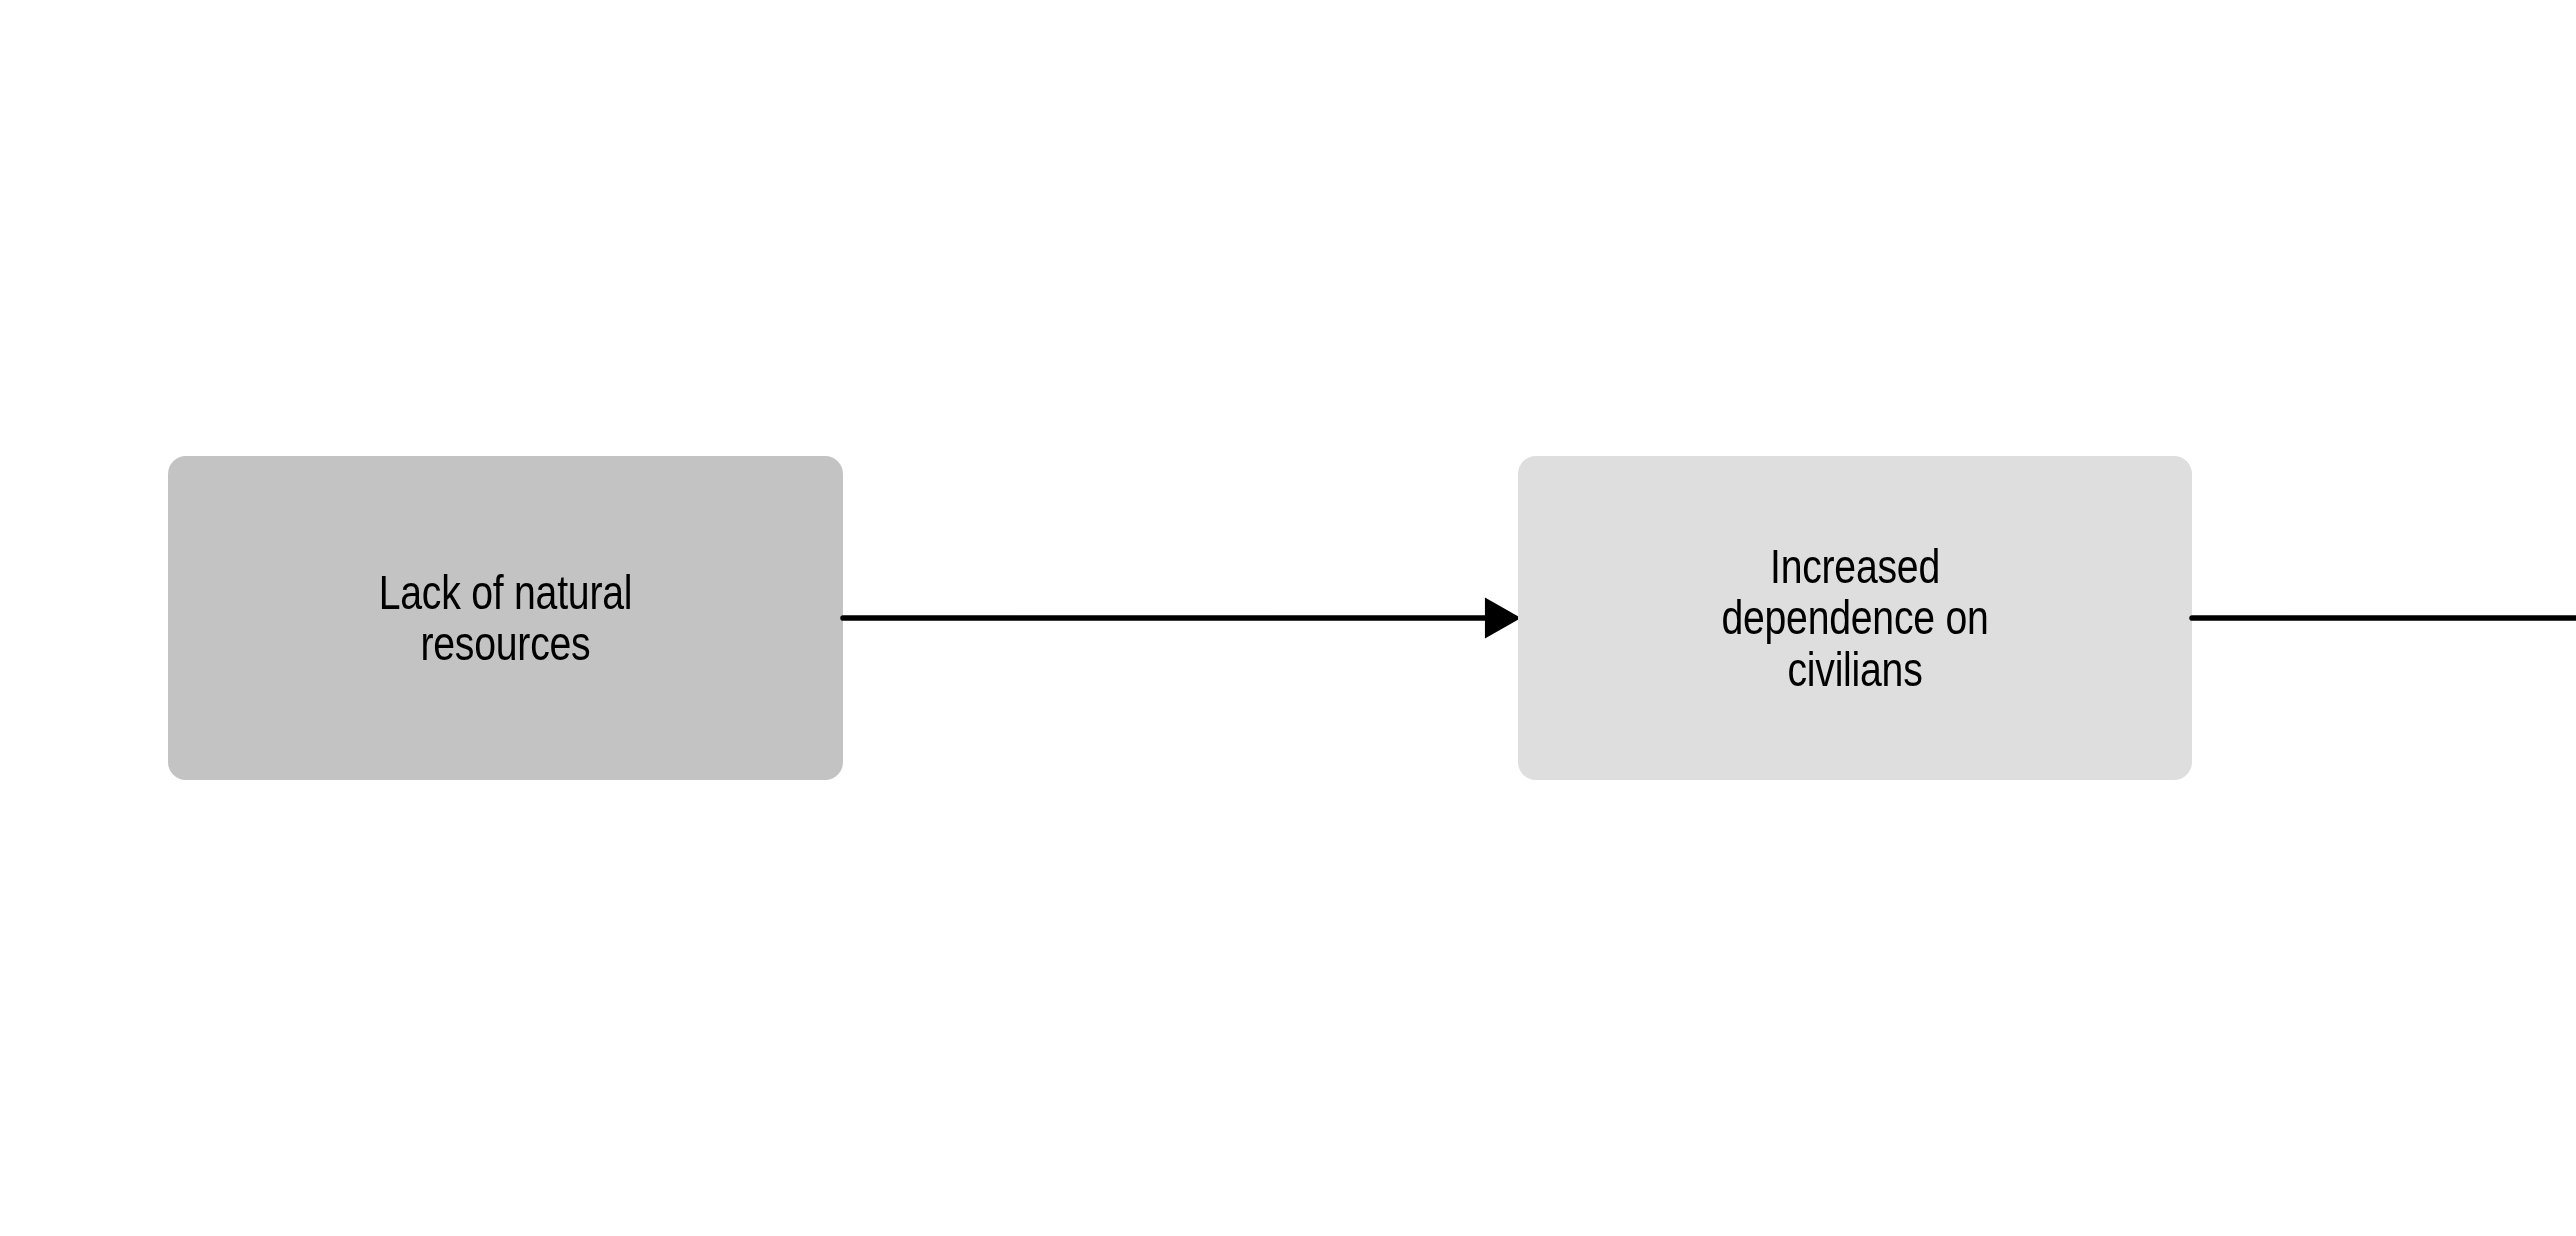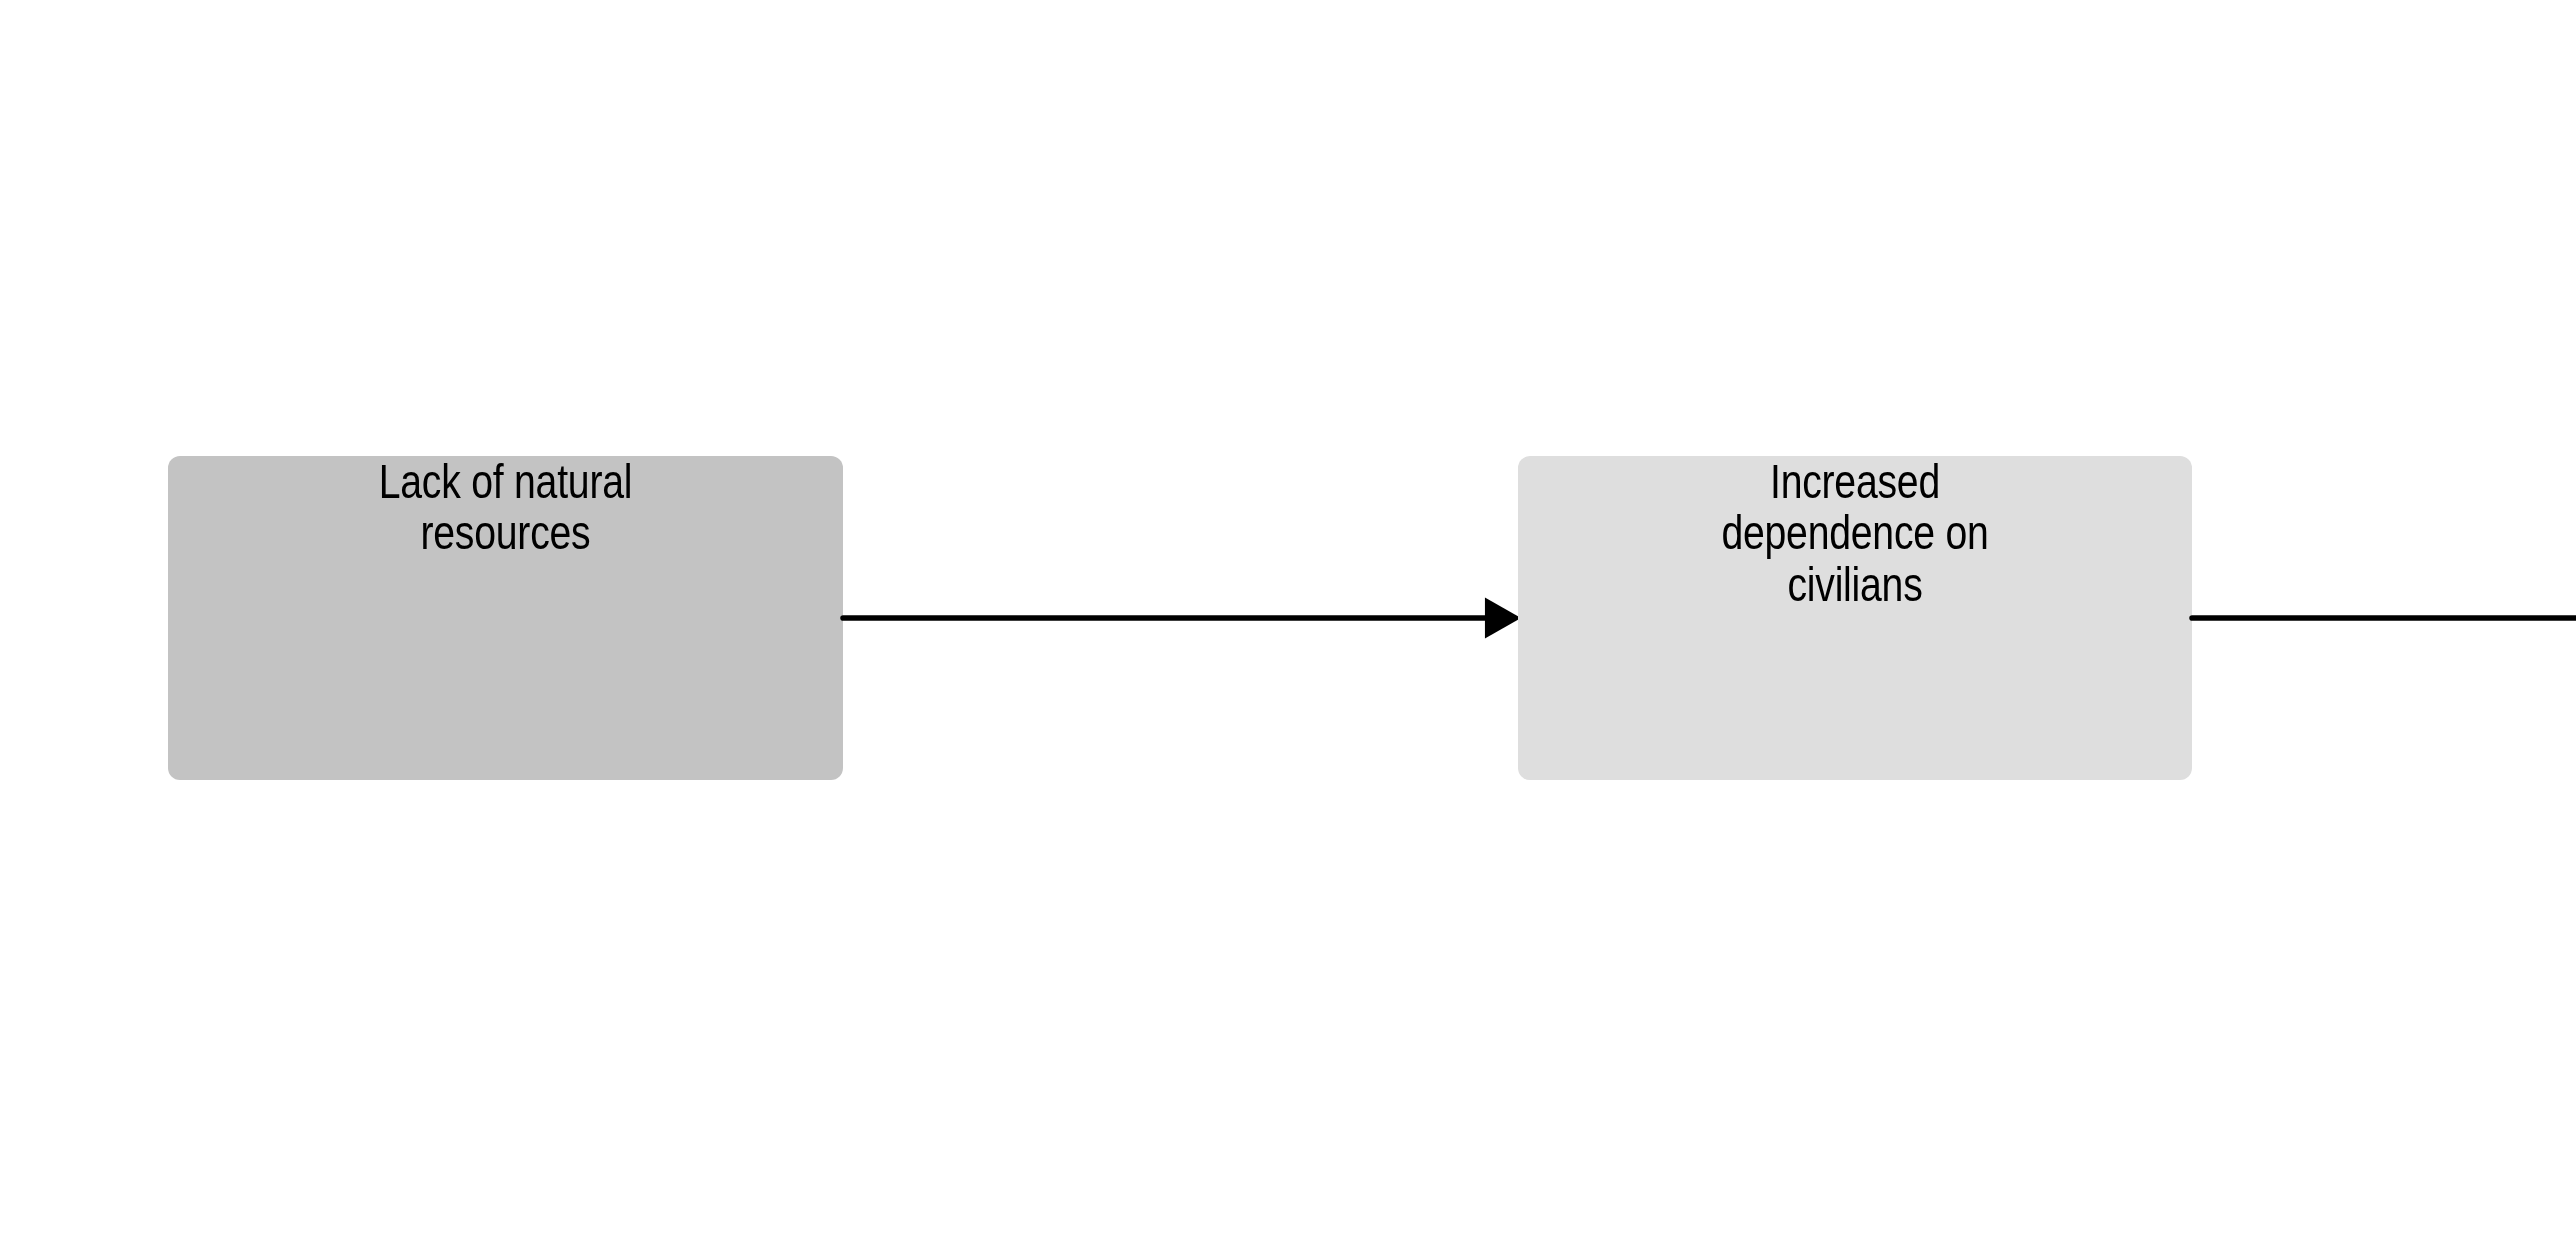--- a/index.html
+++ b/index.html
@@ -19,23 +19,23 @@
     width: 3709px;
     height: 1236px;
     background: #ffffff;
   }
 
   
   .node {
     position: absolute;
     box-sizing: border-box;
     display: flex;
-    align-items: flex-start;
+    align-items: center;
     justify-content: center;
-    border-radius: 12px;
+    border-radius: 18px;
     padding: 0 20.6px;
   }
 
   .node-label {
     font-family: "Liberation Sans Narrow", "Liberation Sans", "DejaVu Sans", sans-serif;
     font-size: 49px;
     line-height: 1.05;
     color: #000000;
     text-align: center;
     white-space: pre-line;

